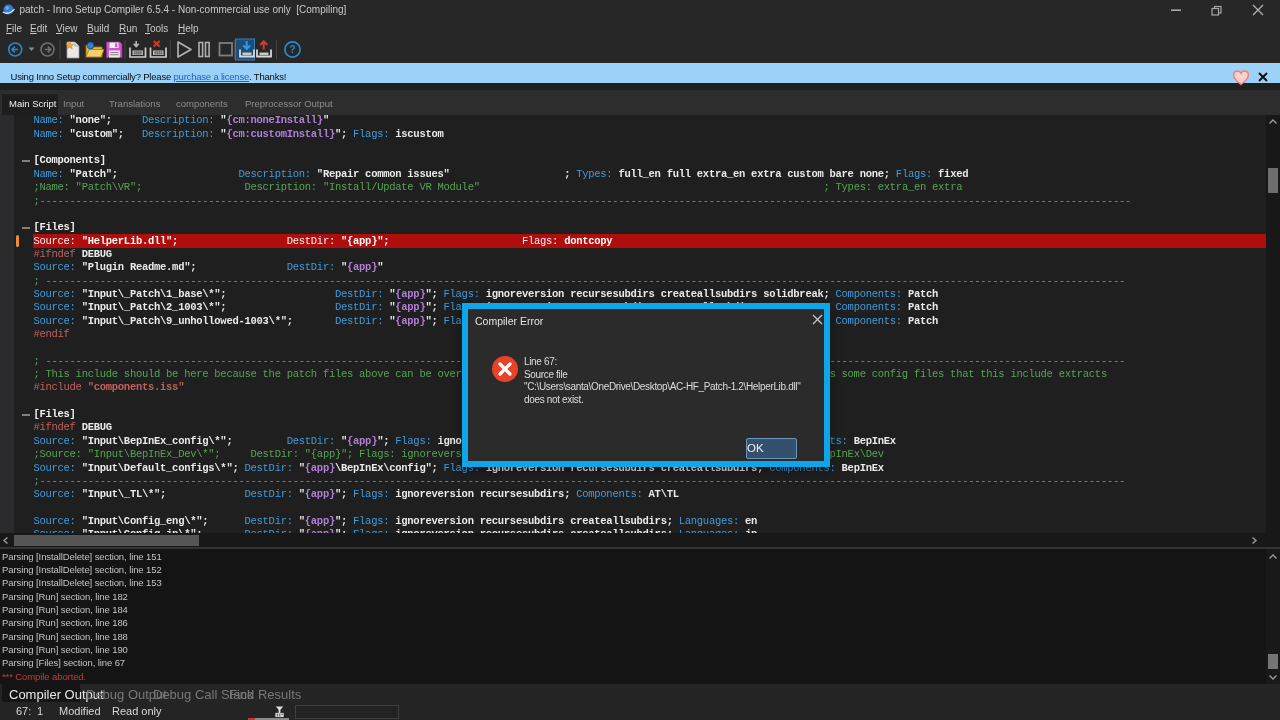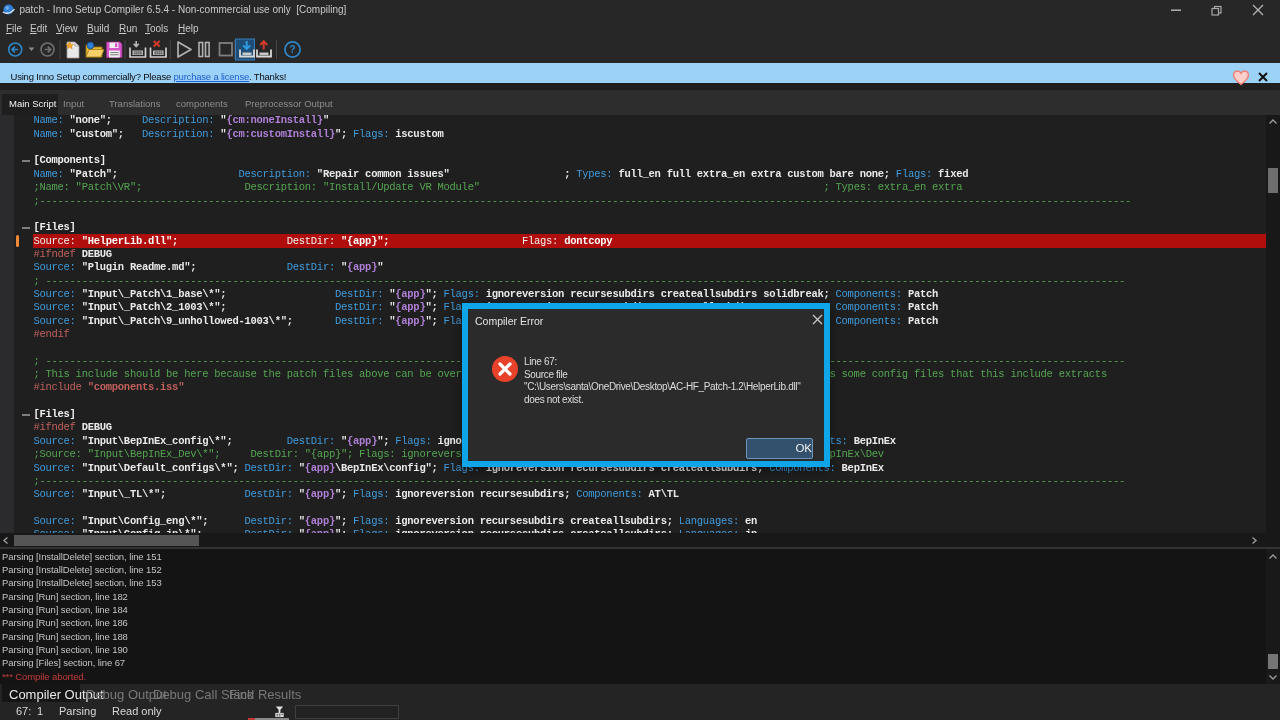--- a/index.html
+++ b/index.html
@@ -40,21 +40,21 @@
 #btabs{position:absolute;left:0;top:684px;width:1280px;height:18px;background:#242424;font-size:13px;color:#787878;}
 #btabs .act{position:absolute;left:2px;top:0;width:78px;height:18px;background:#151515;}
 #btabs span{position:absolute;top:3px;}
 #statusbar{position:absolute;left:0;top:702px;width:1280px;height:18px;background:#242424;color:#d8d8d8;font-size:11px;}
 #statusbar span{position:absolute;top:3px;}
 
 #dlg{position:absolute;left:462px;top:303px;width:368px;height:164px;background:#2b2b2b;border:6px solid #0ea5e9;box-sizing:border-box;box-shadow:0 4px 10px rgba(0,0,0,0.4);}
 #dlg .ttl{position:absolute;left:7px;top:6px;font-size:10.5px;color:#e4e4e4;}
 #dlg .cx{position:absolute;left:344px;top:3px;font-size:13px;color:#c8c8c8;}
 #dlg .body{position:absolute;left:56px;top:47px;font-size:10px;letter-spacing:-0.34px;line-height:12.7px;color:#dddddd;white-space:pre;}
-#okbtn{position:absolute;left:278px;top:129px;width:67px;height:21px;background:#33506c;border:1px solid #6b96bd;box-sizing:border-box;border-radius:2px;color:#f0f0f0;font-size:11.5px;text-align:right;line-height:19px;}
+#okbtn{position:absolute;left:278px;top:129px;width:51px;height:21px;background:#33506c;border:1px solid #6b96bd;box-sizing:border-box;border-radius:2px;color:#f0f0f0;font-size:11.5px;text-align:left;line-height:19px;}
 </style></head>
 <body>
 
 <div id="titlebar"></div>
 <svg class="abs" style="left:2px;top:3px" width="13" height="13" viewBox="0 0 16 16">
  <circle cx="8" cy="8" r="6.2" fill="#2f7fd6"></circle>
  <circle cx="6.4" cy="6.2" r="2.2" fill="#7db9ec" opacity="0.85"></circle>
  <path d="M1 11 Q8 15.5 15.3 7.5" stroke="#e8eef5" stroke-width="1.6" fill="none"></path>
 </svg>
 <div id="title">patch - Inno Setup Compiler 6.5.4 - Non-commercial use only&nbsp;&nbsp;[Compiling]</div>
@@ -250,21 +250,21 @@
 <div id="btabs">
  <div class="act"></div>
  <span style="left:9px;color:#e8e8e8">Compiler Output</span>
  <span style="left:86px">Debug Output</span>
  <span style="left:153px">Debug Call Stack</span>
  <span style="left:229px">Find Results</span>
 </div>
 <div id="statusbar">
  <span style="left:16px">67:</span>
  <span style="left:37px">1</span>
- <span style="left:59px">Parsing</span>
+ <span style="left:59px">Modified</span>
  <span style="left:112px">Read only</span>
  <svg class="abs" style="left:273px;top:3px" width="13" height="13" viewBox="0 0 14 14">
   <path d="M3 1.5 H11 L8 5 V8 L6 9.5 V5 Z" fill="#e0e0e0"></path>
   <rect x="2.5" y="8.5" width="9" height="4.5" fill="#d8d8d8"></rect>
   <rect x="4" y="9.5" width="1.5" height="1" fill="#444"></rect>
       <rect x="6.5" y="9.5" width="1.5" height="1" fill="#444"></rect>
       <rect x="9" y="9.5" width="1.5" height="1" fill="#444"></rect>
   <rect x="4" y="11.2" width="1.5" height="1" fill="#444"></rect>
       <rect x="6.5" y="11.2" width="1.5" height="1" fill="#444"></rect>
  </svg>

